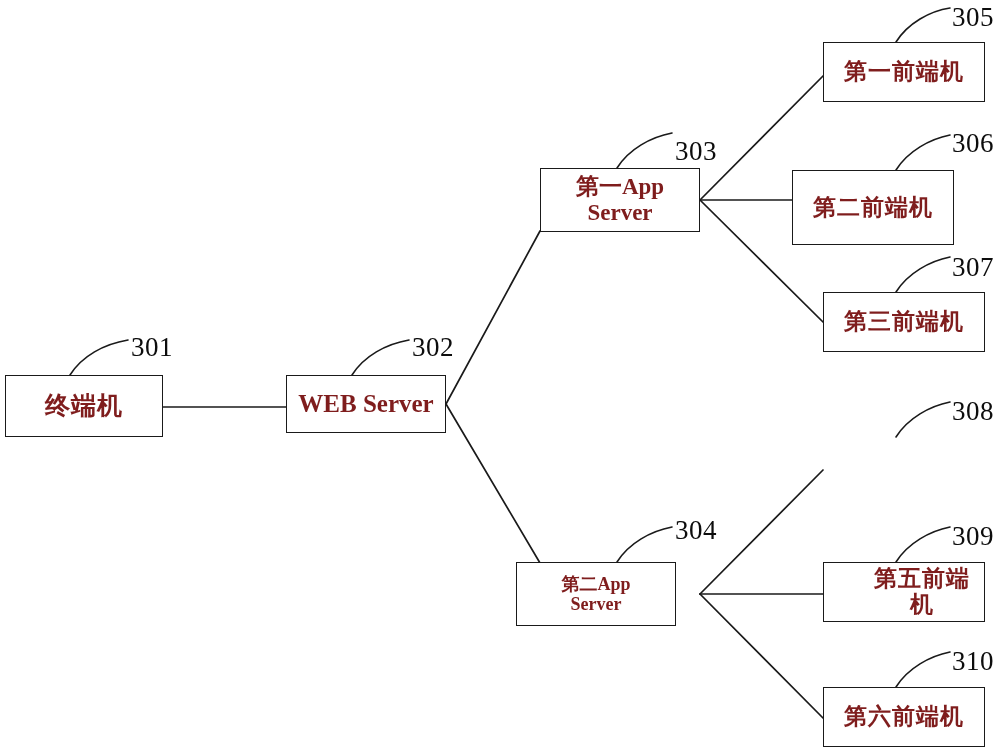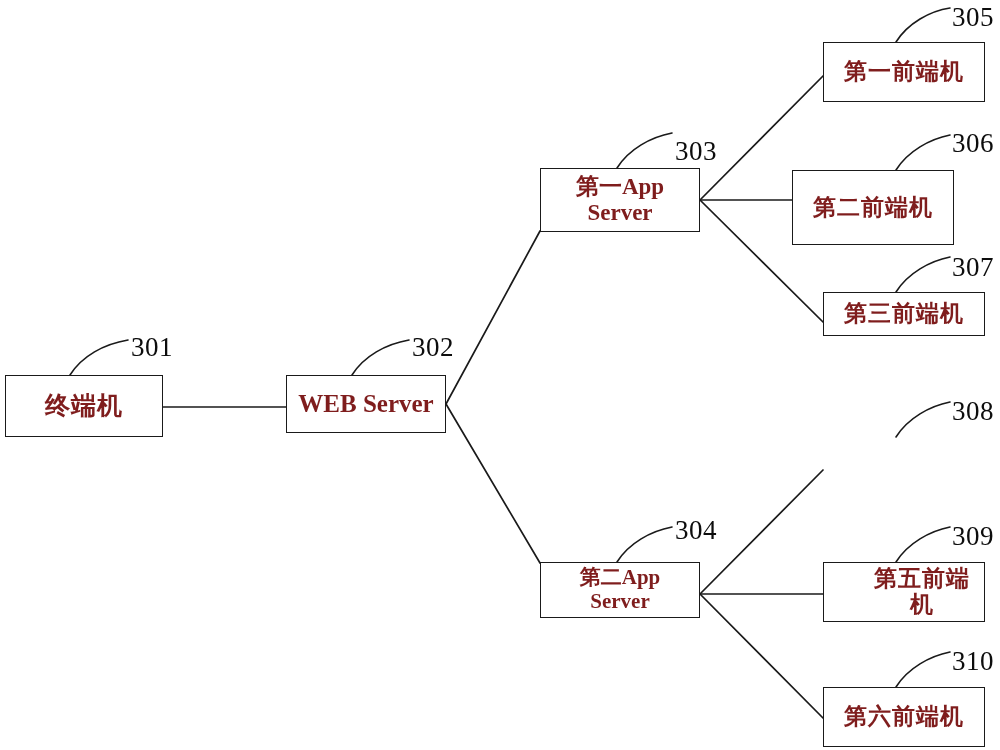--- a/index.html
+++ b/index.html
@@ -97,36 +97,36 @@
     <span class="label">WEB Server</span>
   </div>
 
   <div class="node" id="n-app_server_1" style="left: 540px; top: 168px; width: 160px; height: 64px; font-size: 23px;">
     <span class="label">
       <span class="cjk-mixed">第一App</span>
       <span class="line2">Server</span>
     </span>
   </div>
 
-  <div class="node" id="n-app_server_2" style="left: 540px; top: 562px; width: 160px; height: 56px; font-size: 21px;">
+  <div class="node" id="n-app_server_2" style="left: 516px; top: 562px; width: 160px; height: 64px; font-size: 18px;">
     <span class="label">
       <span class="cjk-mixed">第二App</span>
       <span class="line2">Server</span>
     </span>
   </div>
 
   <div class="node" id="n-front_end_1" style="left: 823px; top: 42px; width: 162px; height: 60px; font-size: 23px; letter-spacing: 1px;">
     <span class="label cjk">第一前端机</span>
   </div>
 
   <div class="node" id="n-front_end_2" style="left: 792px; top: 170px; width: 162px; height: 75px; font-size: 23px; letter-spacing: 1px;">
     <span class="label cjk">第二前端机</span>
   </div>
 
-  <div class="node" id="n-front_end_3" style="left: 823px; top: 292px; width: 162px; height: 44px; font-size: 23px; letter-spacing: 1px;">
+  <div class="node" id="n-front_end_3" style="left: 823px; top: 292px; width: 162px; height: 60px; font-size: 23px; letter-spacing: 1px;">
     <span class="label cjk">第三前端机</span>
   </div>
 
 
   <div class="node" id="n-front_end_5" style="left: 823px; top: 562px; width: 162px; height: 60px; font-size: 23px; letter-spacing: 1px; padding-left: 36px;">
     <span class="label cjk">第五前端机</span>
   </div>
 
   <div class="node" id="n-front_end_6" style="left: 823px; top: 687px; width: 162px; height: 60px; font-size: 23px; letter-spacing: 1px;">
     <span class="label cjk">第六前端机</span>

